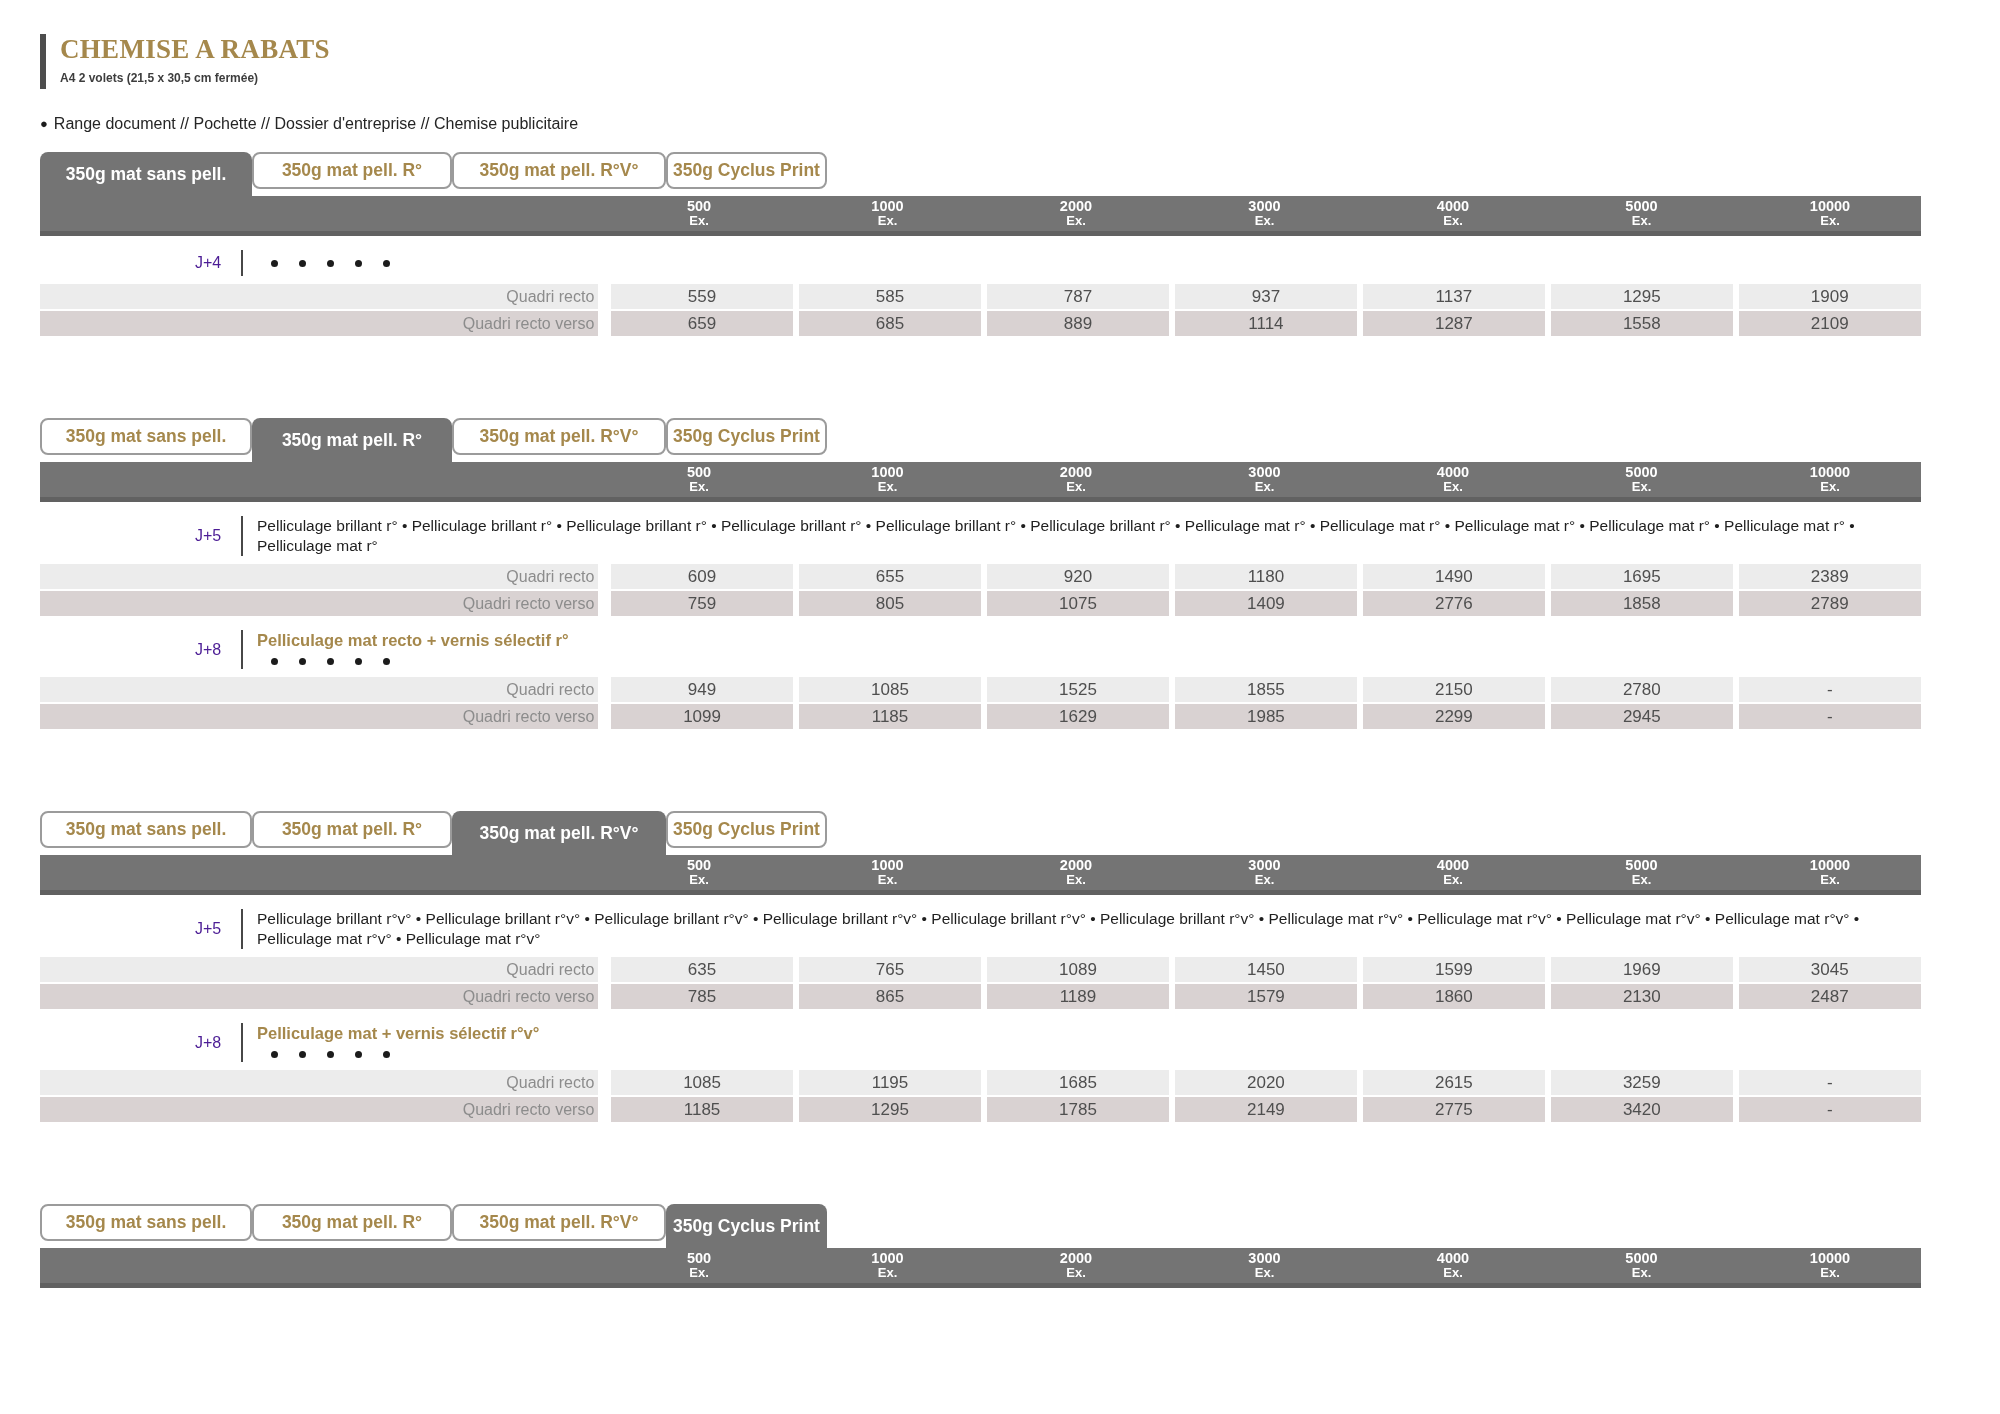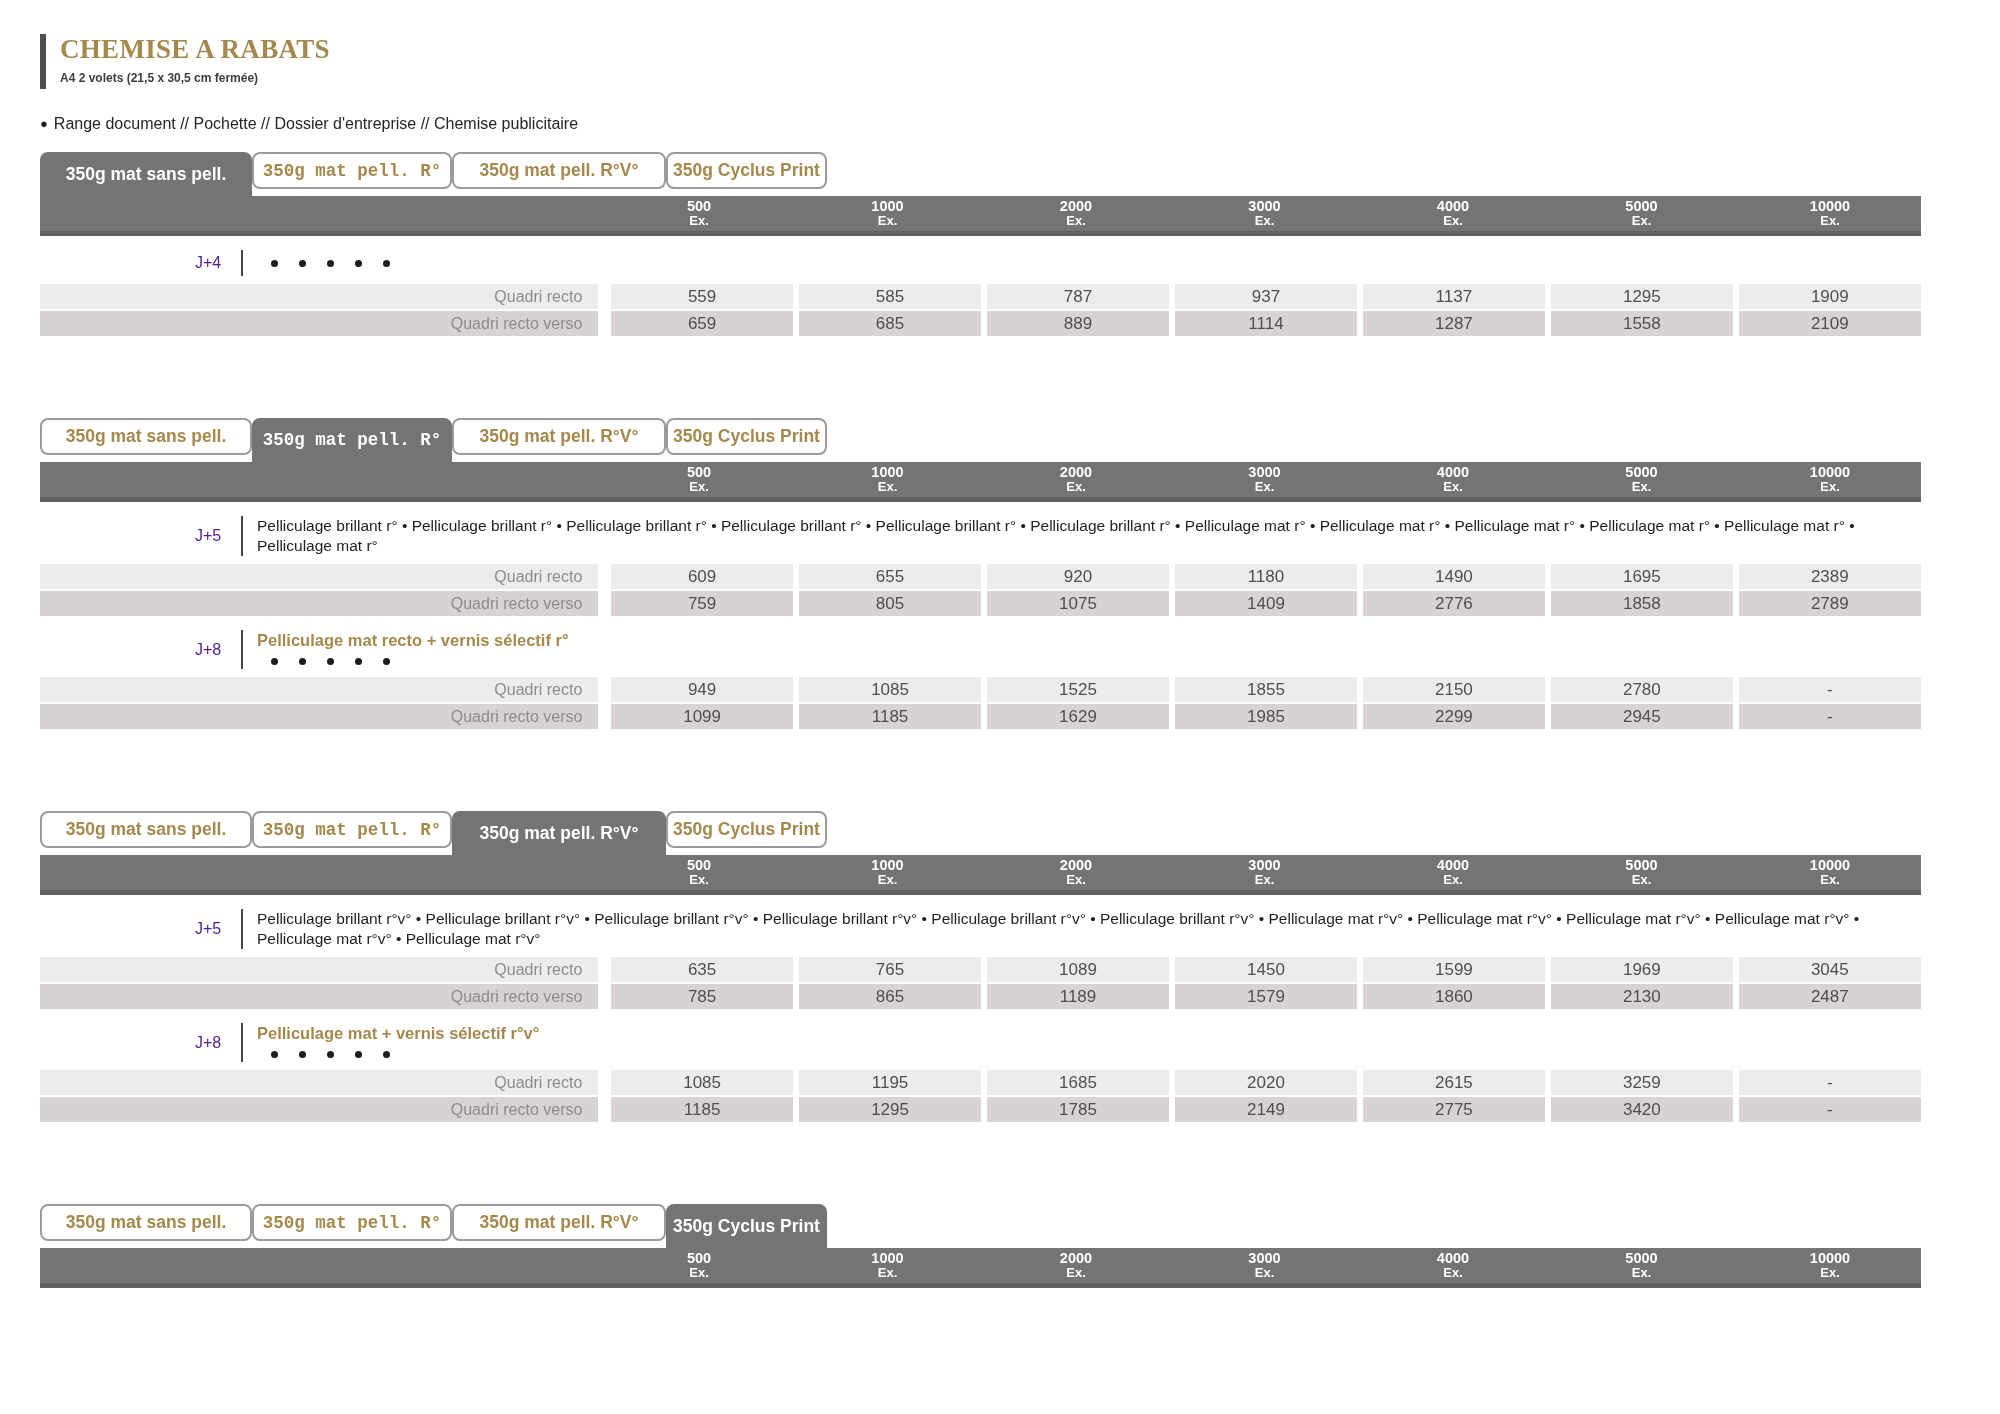--- a/index.html
+++ b/index.html
@@ -24,21 +24,21 @@
 
   .tabs{display:flex;height:44px;align-items:flex-start;}
   .tab{
     box-sizing:border-box;height:37px;margin-bottom:4px;
     border:2px solid #9b9b9b;border-radius:8px;background:#fff;
     color:var(--gold);font-size:17.5px;font-weight:700;
     display:flex;align-items:center;justify-content:center;
     cursor:pointer;white-space:nowrap;
   }
   .tab:nth-child(1){width:212px;}
-  .tab:nth-child(2){width:200px;font-family:Liberation Mono, monospace;}
+  .tab:nth-child(2){width:200px;}
   .tab:nth-child(3){width:214px;}
   .tab:nth-child(4){width:161px;}
   .tab.active{
     height:44px;margin-bottom:0;border:none;border-radius:8px 8px 0 0;
     background:var(--bandgray);color:#fff;
   }
 
   .band{
     position:relative;height:35px;background:var(--bandgray);
     border-bottom:5px solid #616161;box-sizing:content-box;
@@ -51,21 +51,21 @@
   .delay{width:36px;font-size:16px;color:#4c1d95;align-self:center;line-height:18px;}
   .rule{width:2px;background:#474747;margin:0 14px 0 10px;align-self:stretch;min-height:26px;}
   .head-content{display:flex;flex-direction:column;justify-content:center;}
   .dots{display:flex;gap:21px;align-items:center;height:16px;margin-left:14px;}
   .dot{width:7px;height:7px;border-radius:50%;background:#1c1c1c;}
   .desc{width:1625px;font-size:15.5px;line-height:20px;color:#1f1f1f;}
   .finish-title{font-size:16.5px;font-weight:700;color:var(--gold);line-height:20px;margin-bottom:3px;}
 
   .price-row{display:flex;height:25px;margin-bottom:2px;}
   .row-label{
-    width:560px;box-sizing:border-box;padding-right:16px;margin-right:7px;
+    width:560px;box-sizing:border-box;padding-right:4px;margin-right:7px;
     text-align:right;font-size:16px;color:#8c8c8c;line-height:25px;
   }
   .price-cell{
     width:183px;margin-left:5.5px;text-align:center;
     font-size:17px;color:#4f4f4f;line-height:25px;
   }
   .price-cell:first-of-type{margin-left:0;}
   .row-light .row-label,.row-light .price-cell{background:var(--rowlight);}
   .row-pink  .row-label,.row-pink  .price-cell{background:var(--rowpink);}
 </style>

